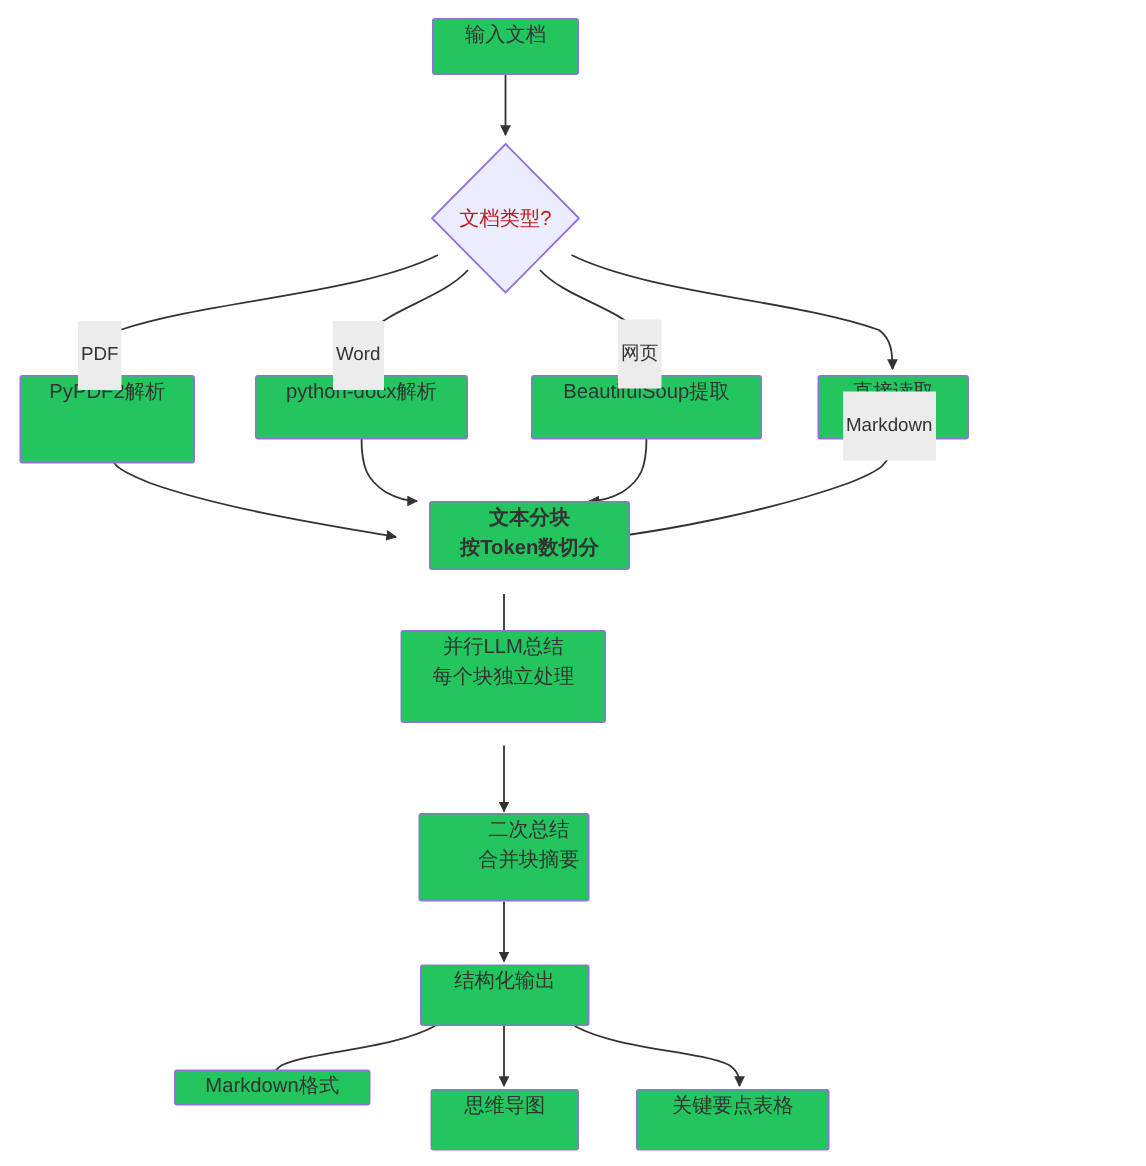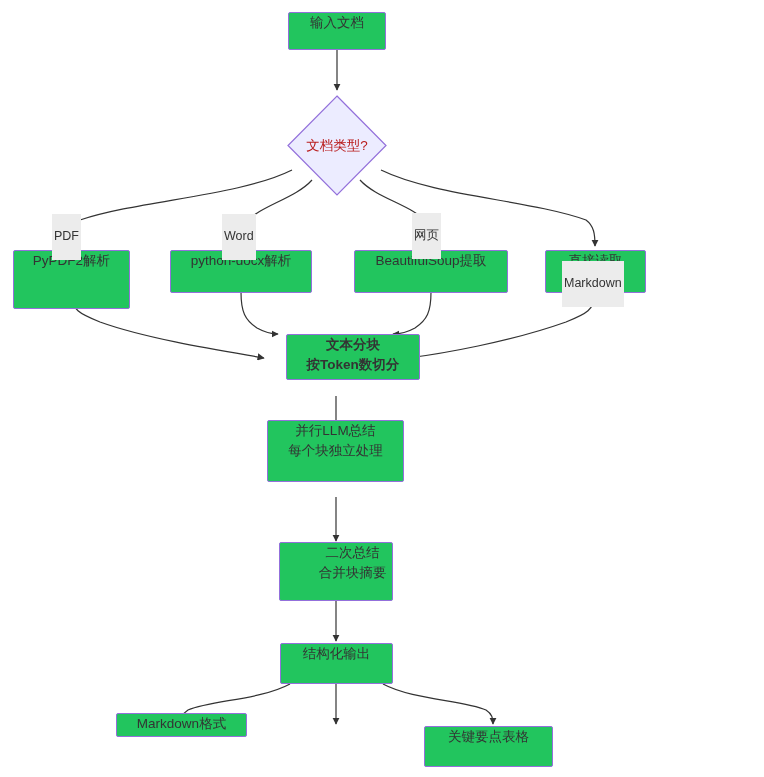--- a/index.html
+++ b/index.html
@@ -162,20 +162,23 @@
   </div>
 
   <div class="node" style="left:280px; top:643px; width:113px; height:41px;">
     <span>结构化输出</span>
   </div>
 
   <div class="node" style="left:116px; top:713px; width:131px; height:24px;">
     <span>Markdown格式</span>
   </div>
 
+  <div class="node" style="left:287px; top:726px; width:99px; height:41px;">
+    <span>思维导图</span>
+  </div>
 
   <div class="node" style="left:424px; top:726px; width:129px; height:41px;">
     <span>关键要点表格</span>
   </div>
 
   <div class="edge-label" style="left:52px; top:214px;">PDF</div>
 
   <div class="edge-label" style="left:222px; top:214px;">Word</div>
 
   <div class="edge-label" style="left:412px; top:213px;">网页</div>

